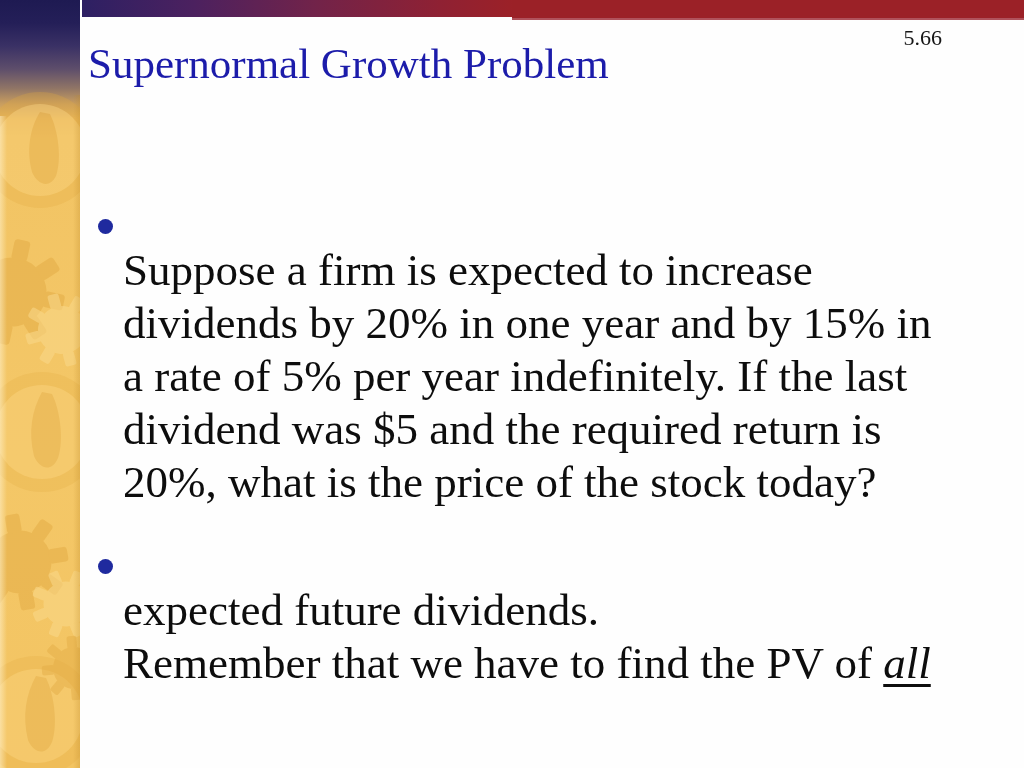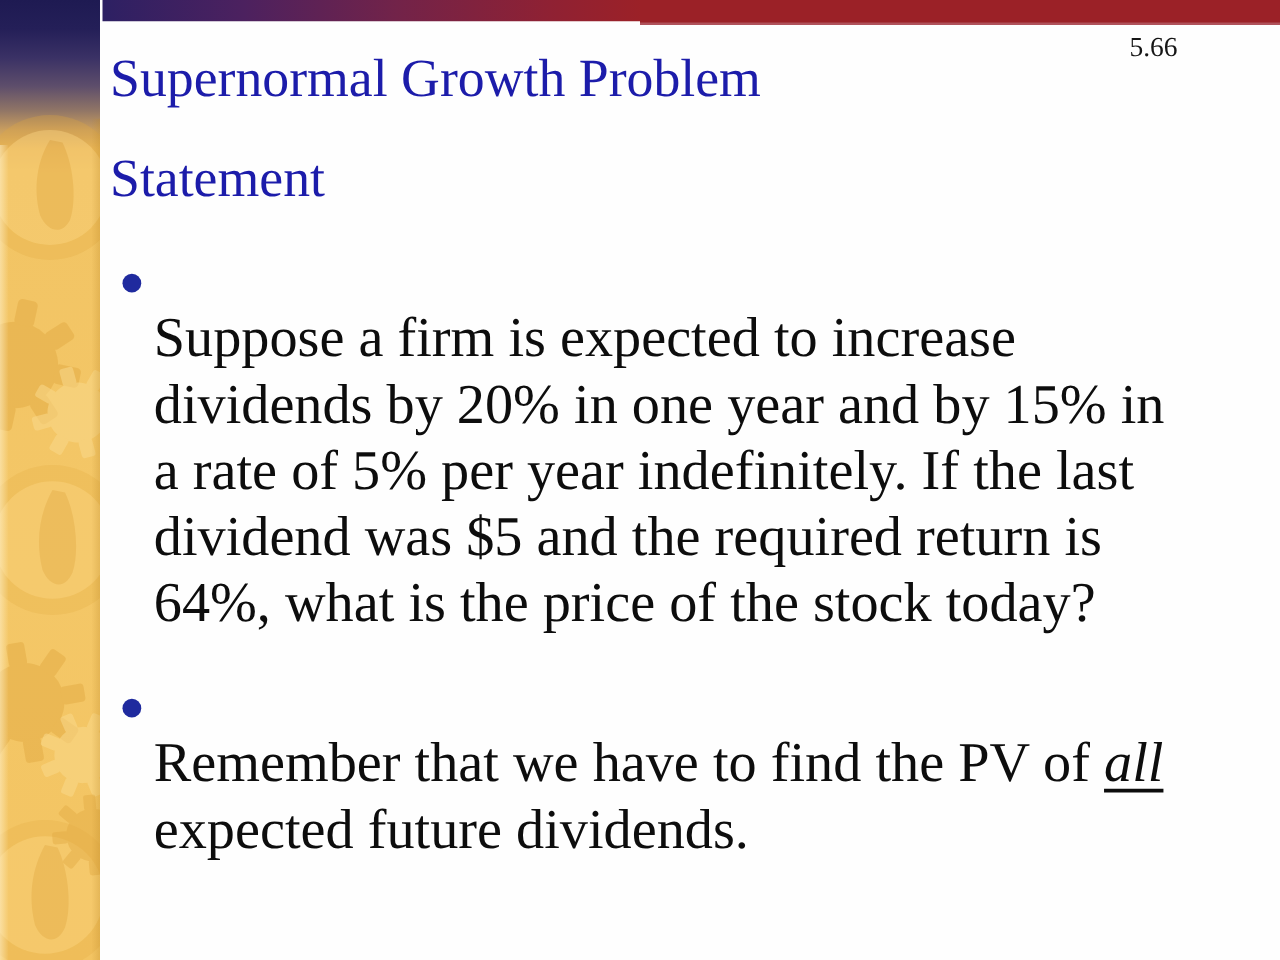--- a/index.html
+++ b/index.html
@@ -118,34 +118,34 @@
     </svg>
     <div class="sidebar-highlight"></div>
     <div class="sidebar-edge"></div>
   </div>
 
   <div class="topbar"></div>
   <div class="topbar-step"></div>
 
   <div class="page-number">5.66</div>
 
-  <h1 class="title"><span>Supernormal Growth Problem</span><br><span>Statement</span></h1>
+  <h1 class="title"><span>Supernormal Growth Problem</span><br></h1>
 
   <div class="bullet-block" style="top:200px">
     <span class="bullet-marker"></span>
     <div class="bullet-text">
       <div>Suppose a firm is expected to increase</div>
       <div>dividends by 20% in one year and by 15% in</div>
       <div>a rate of 5% per year indefinitely. If the last</div>
       <div>dividend was $5 and the required return is</div>
-      <div>64%, what is the price of the stock today?</div>
+      <div>20%, what is the price of the stock today?</div>
     </div>
   </div>
 
   <div class="bullet-block" style="top:540px">
     <span class="bullet-marker"></span>
     <div class="bullet-text">
+      <div>expected future dividends.</div>
       <div><span>Remember that we have to find the PV of </span><span class="em-all">all</span></div>
-      <div>expected future dividends.</div>
     </div>
   </div>
 
 </div>
 
 </body></html>

